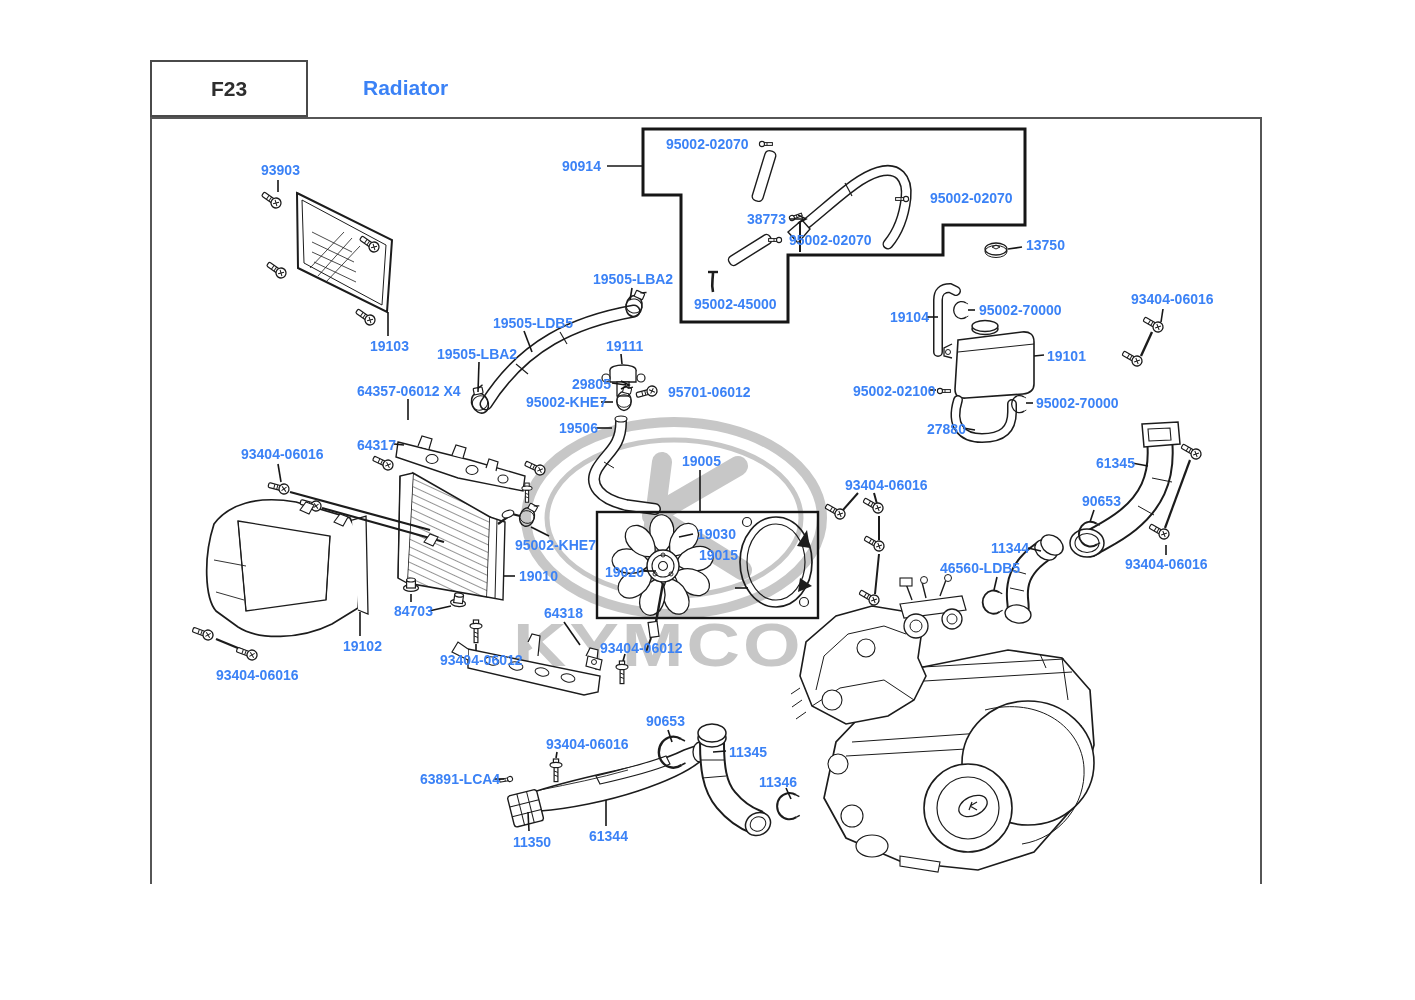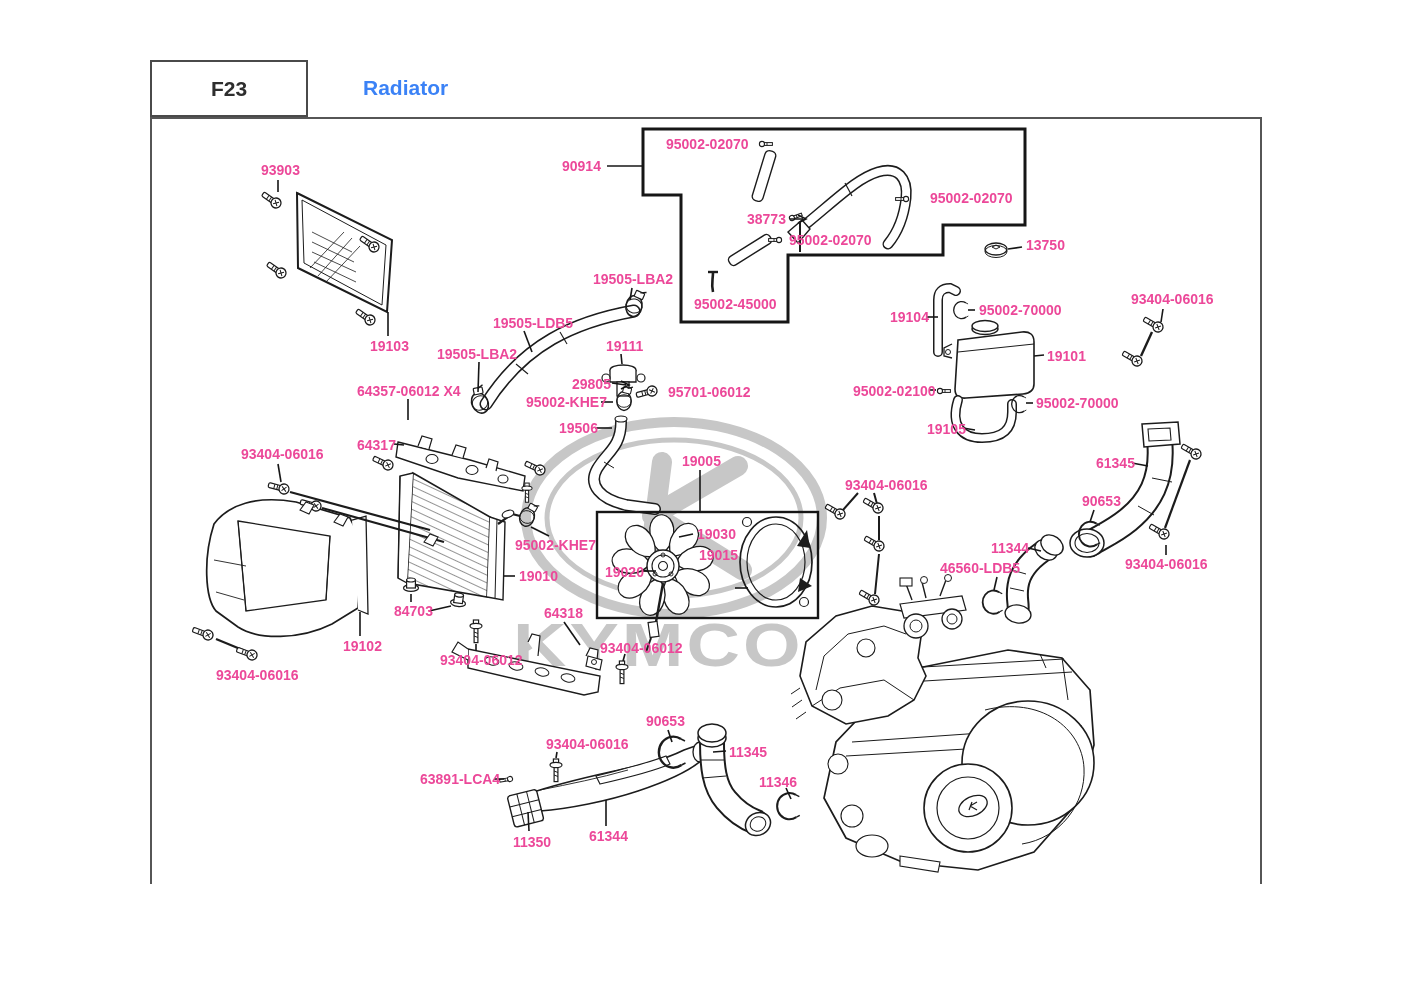--- a/index.html
+++ b/index.html
@@ -1,20 +1,20 @@
 <!DOCTYPE html>
 <html><head>
 <meta charset="utf-8">
 <style>
   html,body{margin:0;padding:0;background:#fff;}
   #page{position:relative;width:1415px;height:884px;background:#fff;overflow:hidden;
         font-family:"Liberation Sans",sans-serif;color:#1a1a1a;}
   #art{position:absolute;left:0;top:0;z-index:1;}
   .lbl{position:absolute;z-index:3;font:bold 14px "Liberation Sans",sans-serif;
-       color:#ec4899;white-space:nowrap;line-height:1;letter-spacing:0px;}
+       color:#3b82f6;white-space:nowrap;line-height:1;letter-spacing:0px;}
   #hdr-box{position:absolute;left:150px;top:60px;width:158px;height:57px;
            border:2px solid #4a4a4a;box-sizing:border-box;z-index:3;
            display:flex;align-items:center;justify-content:center;}
   #hdr-code{font:bold 21px "Liberation Sans",sans-serif;color:#2e2e2e;}
   #hdr-title{position:absolute;left:363px;top:76px;z-index:3;
              font:bold 21px "Liberation Sans",sans-serif;color:#3b82f6;}
   #content-border{position:absolute;left:150px;top:117px;width:1112px;height:831px;
                   border:2px solid #565656;box-sizing:border-box;z-index:0;}
   #page-num{position:absolute;left:150px;top:952px;width:1112px;text-align:center;
             font:bold 17px "Liberation Sans",sans-serif;color:#111;z-index:3;}
@@ -428,21 +428,21 @@
   <div class="lbl" style="left:357px;top:384px">64357-06012 X4</div>
   <div class="lbl" style="left:357px;top:438px">64317</div>
   <div class="lbl" style="left:559px;top:421px">19506</div>
   <div class="lbl" style="left:682px;top:454px">19005</div>
   <div class="lbl" style="left:890px;top:310px">19104</div>
   <div class="lbl" style="left:979px;top:303px">95002-70000</div>
   <div class="lbl" style="left:1047px;top:349px">19101</div>
   <div class="lbl" style="left:1131px;top:292px">93404-06016</div>
   <div class="lbl" style="left:853px;top:384px">95002-02100</div>
   <div class="lbl" style="left:1036px;top:396px">95002-70000</div>
-  <div class="lbl" style="left:927px;top:422px">19105</div>
+  <div class="lbl" style="left:927px;top:422px">27880</div>
   <div class="lbl" style="left:241px;top:447px">93404-06016</div>
   <div class="lbl" style="left:515px;top:538px">95002-KHE7</div>
   <div class="lbl" style="left:519px;top:569px">19010</div>
   <div class="lbl" style="left:394px;top:604px">84703</div>
   <div class="lbl" style="left:544px;top:606px">64318</div>
   <div class="lbl" style="left:343px;top:639px">19102</div>
   <div class="lbl" style="left:440px;top:653px">93404-06012</div>
   <div class="lbl" style="left:216px;top:668px">93404-06016</div>
   <div class="lbl" style="left:600px;top:641px">93404-06012</div>
   <div class="lbl" style="left:697px;top:527px">19030</div>

